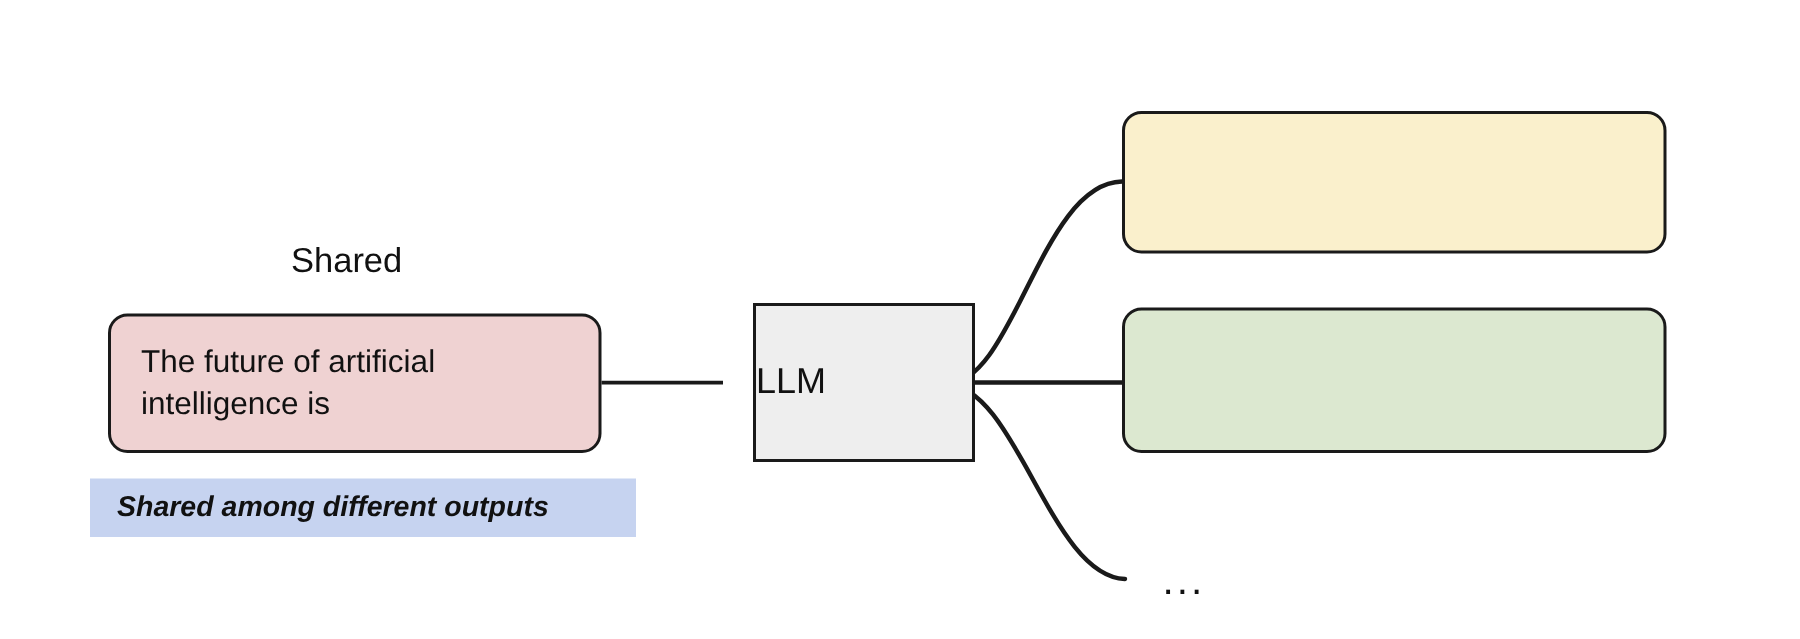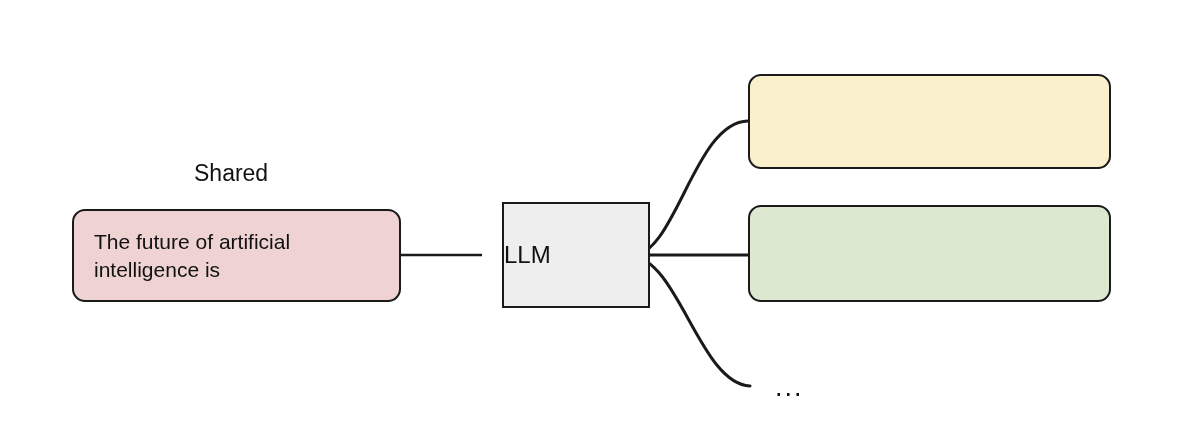--- a/index.html
+++ b/index.html
@@ -149,16 +149,19 @@
   </div>
 
   <div class="node node-rounded" id="output-box-1">
     <span class="node-text"></span>
   </div>
 
   <div class="node node-rounded" id="output-box-2">
     <span class="node-text"></span>
   </div>
 
+  <div id="shared-band">
+    <span class="band-text">Shared among different outputs</span>
+  </div>
 
   <div id="ellipsis">...</div>
 
 </div>
 
 </body></html>

